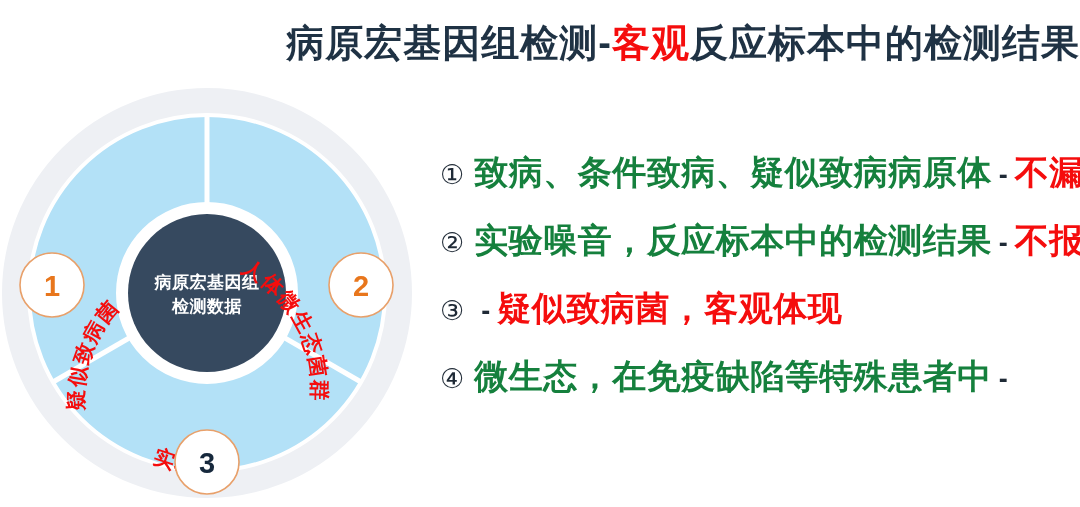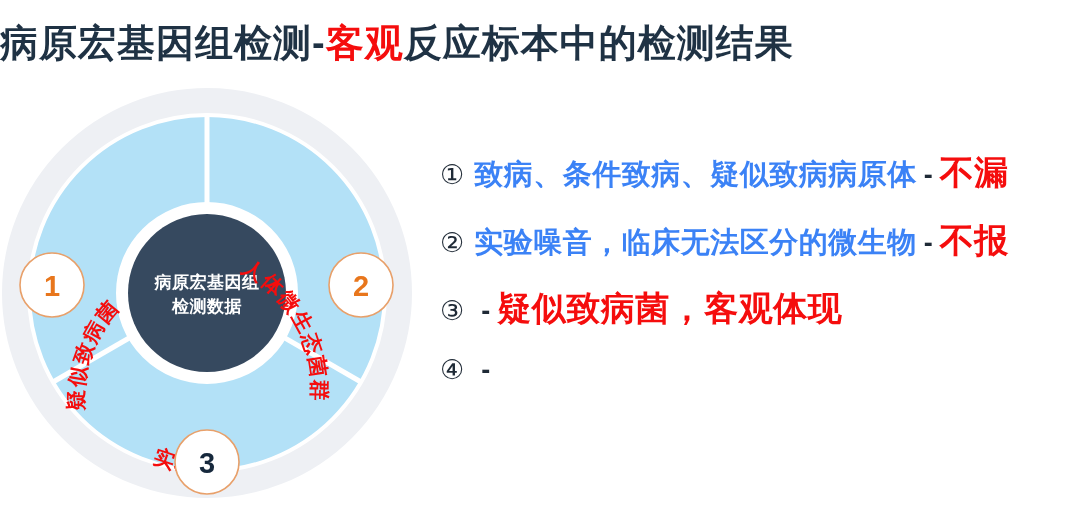--- a/index.html
+++ b/index.html
@@ -14,21 +14,21 @@
     overflow: hidden;
     position: relative;
   }
 
   
   #slide-title {
     position: absolute;
     top: 18px;
     left: 0;
     width: 1080px;
-    text-align: left;
+    text-align: right;
     font-size: 38px;
     font-weight: 700;
     letter-spacing: 1px;
     color: #1f3244;
     white-space: nowrap;
   }
   #slide-title .accent {
     color: #f50d0d;
   }
 
@@ -87,23 +87,23 @@
     height: 68px;
     white-space: nowrap;
   }
   .bullet-marker {
     font-size: 27px;
     color: #1f2a36;
     margin-right: 10px;
     font-family: "DejaVu Sans", sans-serif;
   }
   .bullet-text {
-    font-size: 29px;
-    font-weight: 700;
-    color: #3b82f6;
+    font-size: 34px;
+    font-weight: 700;
+    color: #15803d;
     letter-spacing: 0.5px;
   }
   .bullet-sep {
     font-size: 27px;
     font-weight: 700;
     color: #1f2a36;
     margin: 0 7px;
   }
   .bullet-highlight {
     font-size: 34px;
@@ -187,29 +187,30 @@
 
   <div class="bullet-row">
     <span class="bullet-marker">①</span>
     <span class="bullet-text">致病、条件致病、疑似致病病原体</span>
     <span class="bullet-sep">-</span>
     <span class="bullet-highlight">不漏</span>
   </div>
 
   <div class="bullet-row">
     <span class="bullet-marker">②</span>
-    <span class="bullet-text">实验噪音，临床无法区分的微生物</span>
+    <span class="bullet-text">实验噪音，反应标本中的检测结果</span>
     <span class="bullet-sep">-</span>
     <span class="bullet-highlight">不报</span>
   </div>
 
   <div class="bullet-row">
     <span class="bullet-marker">③</span>
     <span class="bullet-sep">-</span>
     <span class="bullet-highlight">疑似致病菌，客观体现</span>
   </div>
 
   <div class="bullet-row">
     <span class="bullet-marker">④</span>
+    <span class="bullet-text">微生态，在免疫缺陷等特殊患者中</span>
     <span class="bullet-sep">-</span>
   </div>
 
 </div>
 
 </body></html>

